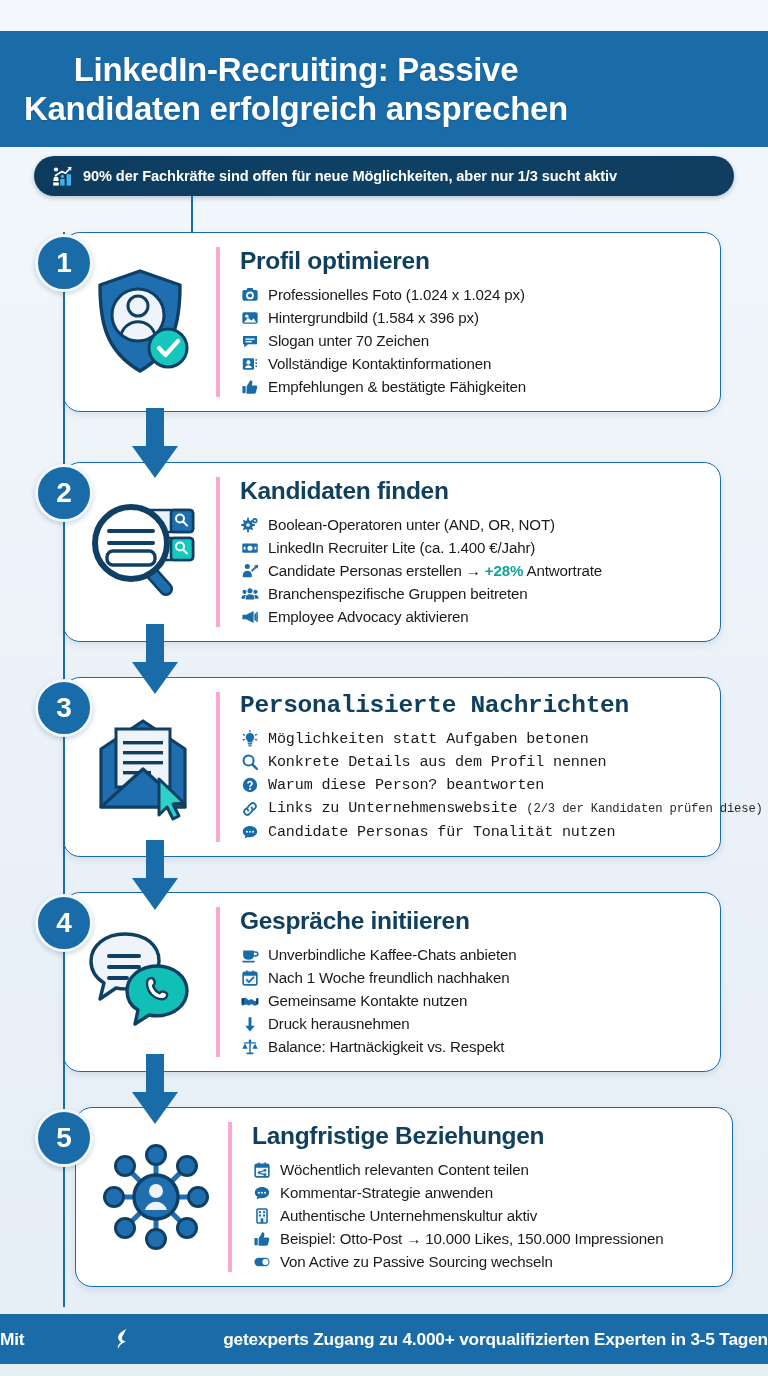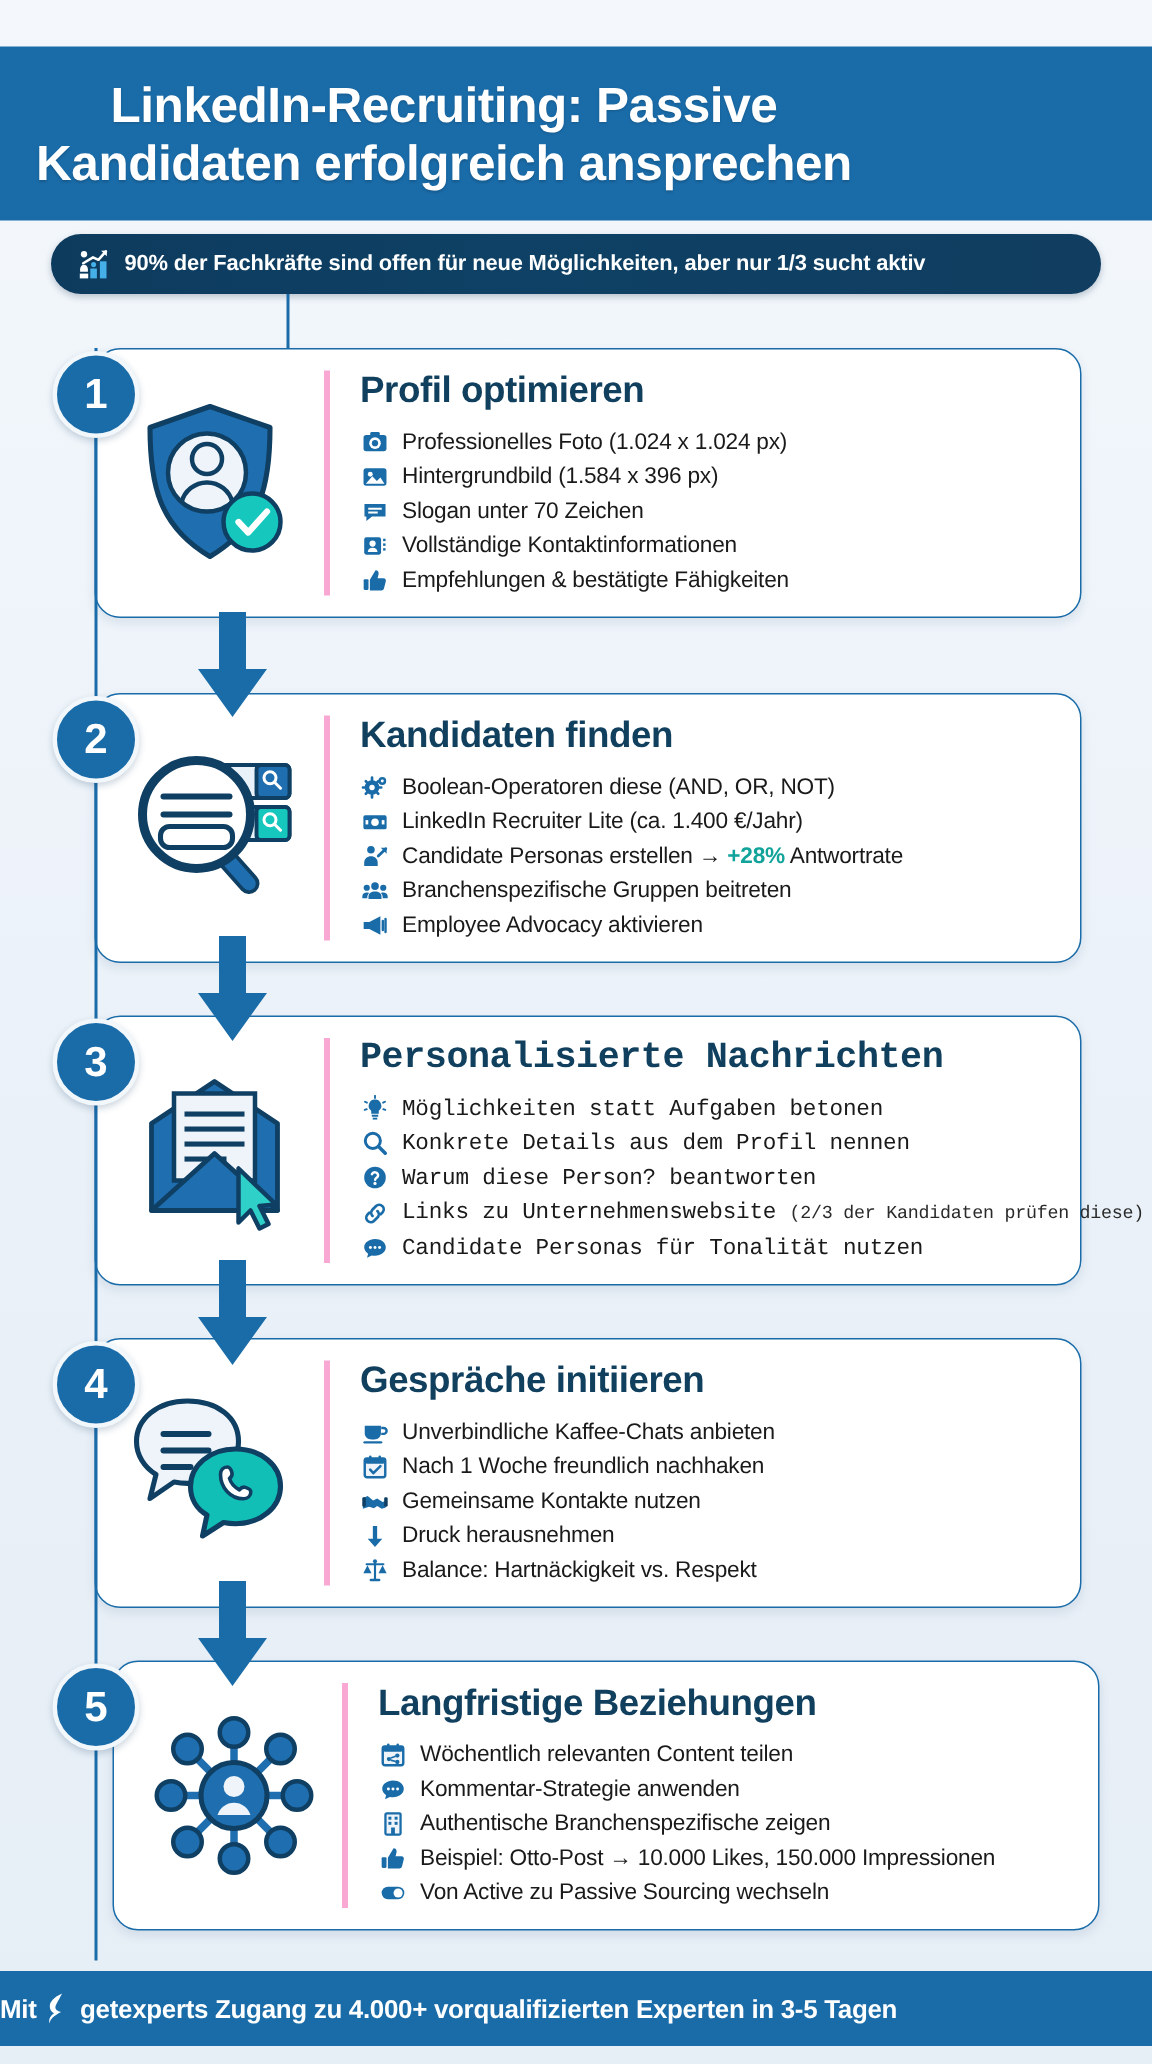--- a/index.html
+++ b/index.html
@@ -141,21 +141,21 @@
     background: #1a6ca9;
     z-index: 1;
   }
 
   
   .footer {
     position: absolute;
     left: 0; bottom: 12px;
     width: 768px; height: 50px;
     background: #1a6ca9;
-    display: flex; align-items: center; justify-content: flex-start;
+    display: flex; align-items: center; justify-content: space-between;
     gap: 6px;
   }
   .footer .ftxt {
     color: #ffffff;
     font-size: 17.3px;
     font-weight: bold;
     letter-spacing: -0.2px;
     white-space: nowrap;
   }
   .ge-logo { width: 17px; height: 22px; }
@@ -302,21 +302,21 @@
             <div class="bullet">
               <span class="bi">
                 <svg viewBox="0 0 20 20" width="18" height="18">
                     <circle cx="7.8" cy="10" r="5.4" fill="#1a6ca9"></circle>
                     <circle cx="7.8" cy="10" r="2" fill="#ffffff"></circle>
                     <path d="M7.8 2.6v2.4M7.8 15v2.4M1 10h2.4M12.2 10h2.4M3.2 5.4l1.7 1.7M10.7 12.9l1.7 1.7M3.2 14.6l1.7-1.7M10.7 7.1l1.7-1.7" stroke="#1a6ca9" stroke-width="2" stroke-linecap="round"></path>
                     <circle cx="15.4" cy="5.2" r="2.9" fill="#1a6ca9"></circle>
                     <circle cx="15.4" cy="5.2" r="1.1" fill="#ffffff"></circle>
                   </svg>
               </span>
-              <span class="btxt">Boolean-Operatoren diese (AND, OR, NOT)</span>
+              <span class="btxt">Boolean-Operatoren unter (AND, OR, NOT)</span>
             </div>
             <div class="bullet">
               <span class="bi">
                 <svg viewBox="0 0 20 20" width="18" height="18">
                     <rect x="1.4" y="5" width="17.2" height="10.4" rx="1.4" fill="#1a6ca9"></rect>
                     <circle cx="10" cy="10.2" r="2.8" fill="#ffffff"></circle>
                     <rect x="3" y="8.6" width="2" height="3.2" fill="#ffffff"></rect>
                     <rect x="15" y="8.6" width="2" height="3.2" fill="#ffffff"></rect>
                   </svg>
               </span>
@@ -596,21 +596,21 @@
                     <rect x="4.4" y="2.2" width="11.2" height="15.6" rx="1" fill="#eef4f9" stroke="#1a6ca9" stroke-width="1.7"></rect>
                     <g fill="#1a6ca9">
                       <rect x="6.6" y="4.6" width="2.2" height="2.2"></rect>
                       <rect x="11.2" y="4.6" width="2.2" height="2.2"></rect>
                       <rect x="6.6" y="8.4" width="2.2" height="2.2"></rect>
                       <rect x="11.2" y="8.4" width="2.2" height="2.2"></rect>
                       <rect x="8.6" y="12.6" width="2.8" height="5.2"></rect>
                     </g>
                   </svg>
               </span>
-              <span class="btxt">Authentische Branchenspezifische zeigen</span>
+              <span class="btxt">Authentische Unternehmenskultur aktiv</span>
             </div>
             <div class="bullet">
               <span class="bi">
                 <svg viewBox="0 0 20 20" width="18" height="18">
                     <rect x="1.6" y="9" width="3.6" height="8" rx="0.8" fill="#1a6ca9"></rect>
                     <path d="M6.2 9.4 L10.4 2.4 c1.8 0 2.6 1.3 2.2 3.1 l-0.7 2.9 h4.4 c1.3 0 2 1 1.7 2.2 l-1.3 5.2 c-0.2 1-1 1.6-2 1.6 H6.2 Z" fill="#1a6ca9"></path>
                   </svg>
               </span>
               <span class="btxt">Beispiel: Otto-Post → 10.000 Likes, 150.000 Impressionen</span>
             </div>

